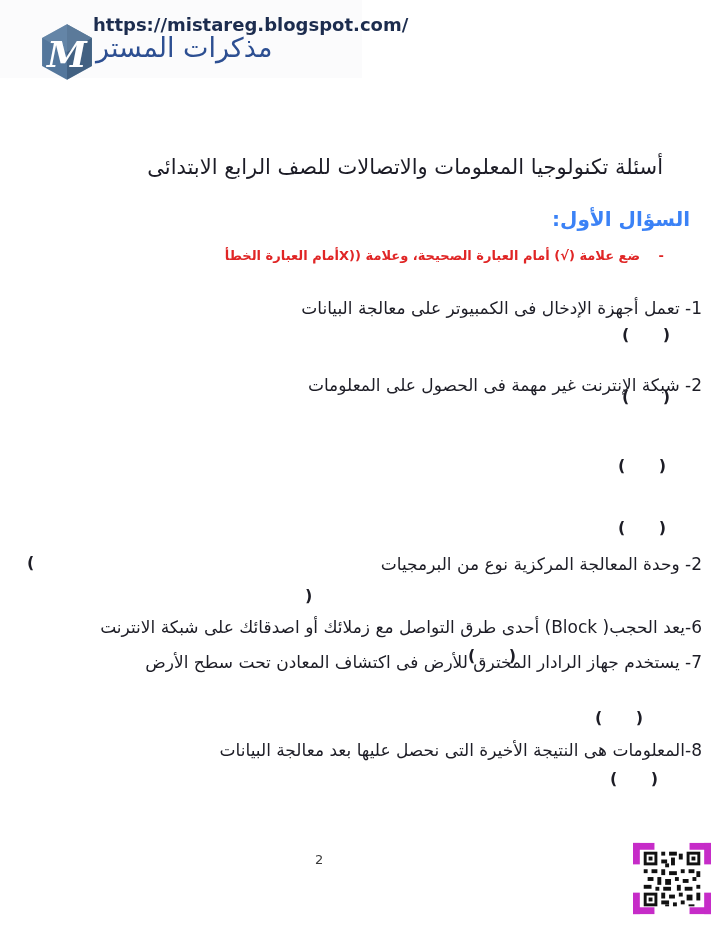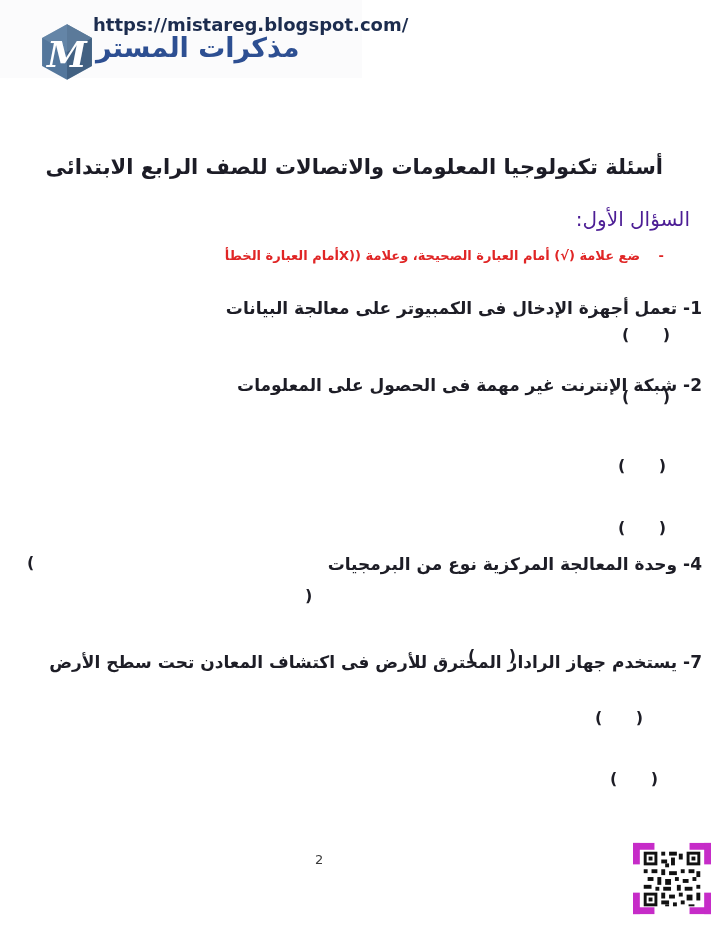--- a/index.html
+++ b/index.html
@@ -1,26 +1,26 @@
 <!DOCTYPE html>
 <html lang="ar"><head>
 <meta charset="utf-8">
 <style>
   html,body{margin:0;padding:0;}
   body{background:#e8e8e8;font-family:"DejaVu Sans",sans-serif;}
   .page{position:relative;width:720px;height:932px;margin:0 auto;background:#ffffff;overflow:hidden;}
   .header-strip{position:absolute;left:0;top:0;width:362px;height:78px;background:#fbfbfc;}
   .logo-hex{position:absolute;left:38px;top:22px;width:58px;height:60px;}
   .logo-url{position:absolute;left:93px;top:14px;font-size:18px;font-weight:bold;color:#1c2c4e;letter-spacing:0px;}
-  .logo-brand{position:absolute;left:96px;top:31px;font-size:27px;font-weight:bold;color:#2d4f92;direction:rtl;line-height:34px;}
-  .doc-title{position:absolute;right:57px;top:155px;font-size:21px;font-weight:bold;color:#1c1c26;direction:rtl;white-space:nowrap;}
-  .q-header{position:absolute;right:30px;top:207px;font-size:20px;font-weight:normal;color:#4c1d95;direction:rtl;white-space:nowrap;}
+  .logo-brand{position:absolute;left:96px;top:31px;font-size:27px;font-weight:normal;color:#2d4f92;direction:rtl;line-height:34px;}
+  .doc-title{position:absolute;right:57px;top:155px;font-size:21px;font-weight:normal;color:#1c1c26;direction:rtl;white-space:nowrap;}
+  .q-header{position:absolute;right:30px;top:207px;font-size:20px;font-weight:bold;color:#3b82f6;direction:rtl;white-space:nowrap;}
   .instruction{position:absolute;right:56px;top:248px;font-size:13px;font-weight:bold;color:#e02626;direction:rtl;white-space:nowrap;}
   .instruction .dash{margin-left:14px;}
-  .stmt{position:absolute;right:18px;font-size:17px;font-weight:bold;color:#1d1d26;direction:rtl;white-space:nowrap;}
+  .stmt{position:absolute;right:18px;font-size:17px;font-weight:normal;color:#1d1d26;direction:rtl;white-space:nowrap;}
   .ans{position:absolute;font-size:16px;font-weight:bold;color:#1d1d26;white-space:pre;}
   .s1{top:298px}.s2{top:375px}.s3{top:426px}.s4{top:486px}
   .s5{top:554px}.s6{top:617px}.s7{top:652px}.s8{top:740px}
   .a1{left:622px;top:325px}.a2{left:622px;top:387px}
   .a3{left:618px;top:456px}.a4{left:618px;top:518px}
   .a5o{left:27px;top:553px}.a5c{left:305px;top:586px}
   .a6{left:468px;top:646px}.a7{left:595px;top:708px}.a8{left:610px;top:769px}
   .page-num{position:absolute;left:315px;top:852px;font-size:13px;color:#3a3a3a;}
   .qr{position:absolute;left:630px;top:840px;width:84px;height:78px;}
 </style>
@@ -52,29 +52,31 @@
   <div class="stmt s1">1- تعمل أجهزة الإدخال فى الكمبيوتر على معالجة البيانات</div>
   <div class="ans a1">(&nbsp;&nbsp;&nbsp;&nbsp;&nbsp;&nbsp;)</div>
 
   <div class="stmt s2">2- شبكة الإنترنت غير مهمة فى الحصول على المعلومات</div>
   <div class="ans a2">(&nbsp;&nbsp;&nbsp;&nbsp;&nbsp;&nbsp;)</div>
 
   <div class="ans a3">(&nbsp;&nbsp;&nbsp;&nbsp;&nbsp;&nbsp;)</div>
 
   <div class="ans a4">(&nbsp;&nbsp;&nbsp;&nbsp;&nbsp;&nbsp;)</div>
 
-  <div class="stmt s5">4- وحدة المعالجة المركزية نوع من البرمجيات</div>
+  <div class="stmt s5">2- وحدة المعالجة المركزية نوع من البرمجيات</div>
   <div class="ans a5o">(</div>
   <div class="ans a5c">)</div>
 
+  <div class="stmt s6">6-يعد الحجب( Block) أحدى طرق التواصل مع زملائك أو اصدقائك على شبكة الانترنت</div>
   <div class="ans a6">(&nbsp;&nbsp;&nbsp;&nbsp;&nbsp;&nbsp;)</div>
 
   <div class="stmt s7">7- يستخدم جهاز الرادار المخترق للأرض فى اكتشاف المعادن تحت سطح الأرض</div>
   <div class="ans a7">(&nbsp;&nbsp;&nbsp;&nbsp;&nbsp;&nbsp;)</div>
 
+  <div class="stmt s8">8-المعلومات هى النتيجة الأخيرة التى نحصل عليها بعد معالجة البيانات</div>
   <div class="ans a8">(&nbsp;&nbsp;&nbsp;&nbsp;&nbsp;&nbsp;)</div>
 
   <div class="page-num">2</div>
 
   <svg class="qr" viewBox="0 0 84 80">
 
     <g fill="#c62cc8">
       <rect x="2" y="3" width="22" height="7"></rect>
         <rect x="2" y="3" width="7" height="22"></rect>
       <rect x="60" y="3" width="22" height="7"></rect>

